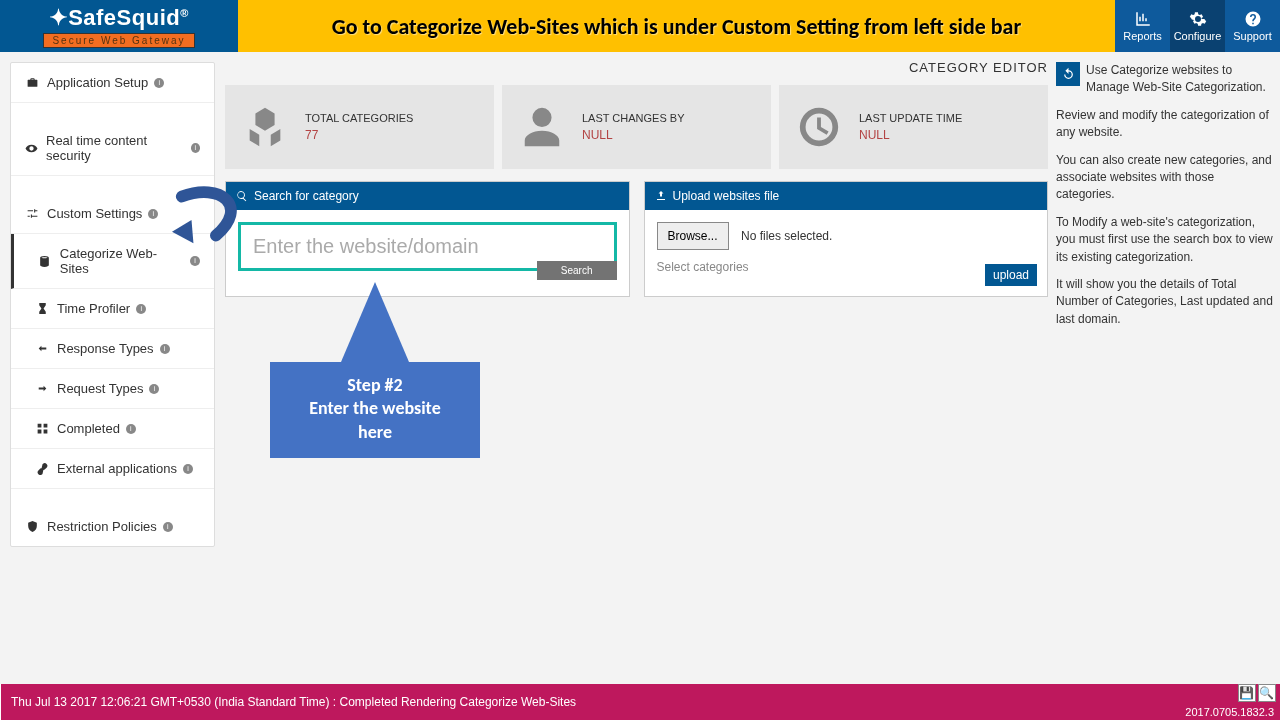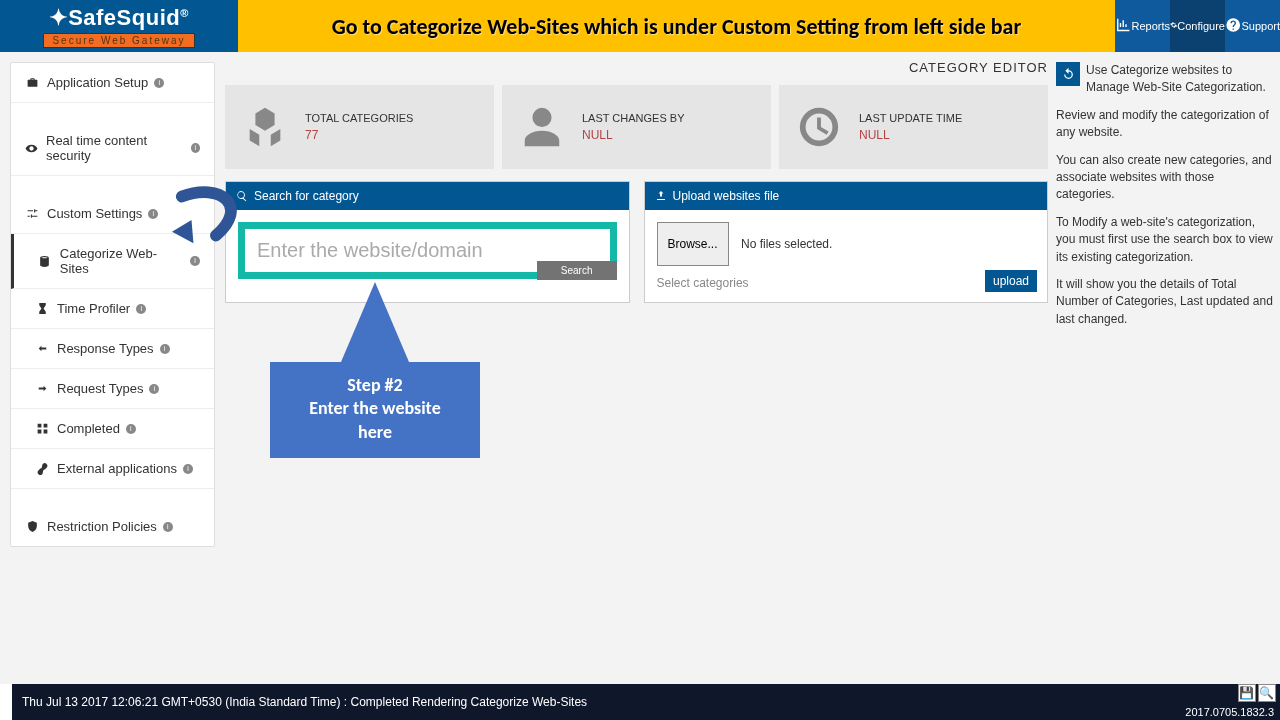--- a/index.html
+++ b/index.html
@@ -6,21 +6,21 @@
 body { width: 1280px; height: 720px; font-family: Arial, sans-serif; background: #fff; position: relative; overflow: hidden; }
 
 
 .topbar { display: flex; height: 52px; }
 .logo-area { width: 238px; background: #025792; display: flex; flex-direction: column; align-items: center; justify-content: center; padding: 3px 0; }
 .logo-text { color: #fff; font-size: 22px; font-weight: bold; font-family: "Trebuchet MS", sans-serif; letter-spacing: 0.5px; }
 .logo-text sup { font-size: 11px; }
 .logo-tag { background: #f26d21; color: #553311; font-size: 10px; letter-spacing: 2px; padding: 1px 8px; border: 1px solid #333; margin-top: 2px; }
 .banner { flex: 1; background: #ffc000; display: flex; align-items: center; justify-content: center; font-size: 22px; font-weight: bold; font-family: Calibri, sans-serif; color: #000; text-shadow: 1px 1px 1px rgba(255,255,255,.5); }
 .top-actions { display: flex; background: #0e5a9c; }
-.top-btn { width: 55px; display: flex; flex-direction: row; align-items: center; justify-content: center; color: #fff; font-size: 11px; cursor: pointer; }
+.top-btn { width: 55px; display: flex; flex-direction: column; align-items: center; justify-content: center; color: #fff; font-size: 11px; cursor: pointer; }
 .top-btn.active { background: #0a4171; }
 .top-btn svg { width: 18px; height: 18px; margin-bottom: 2px; fill: currentColor; }
 
 
 .main-wrap { display: flex; height: calc(720px - 52px - 36px); background: #f3f3f3; }
 .sidebar { width: 215px; padding: 10px 0 0 10px; }
 .side-panel { background: #fff; border: 1px solid #ddd; border-radius: 2px; }
 .side-item { padding: 12px 14px; border-bottom: 1px solid #eee; font-size: 13px; color: #333; display: flex; align-items: center; cursor: pointer; position: relative; }
 .side-item:last-child { border-bottom: none; }
 .side-item.sub { padding-left: 24px; }
@@ -37,40 +37,40 @@
 .stat-ico { width: 60px; height: 52px; display: flex; align-items: center; justify-content: center; margin-right: 10px; }
 .stat-ico svg { width: 46px; height: 46px; fill: #888; }
 .stat-txt-l { font-size: 11px; color: #333; letter-spacing: 0px; }
 .stat-txt-v { font-size: 12px; color: #b34444; margin-top: 4px; }
 
 .panels-row { display: flex; gap: 14px; margin-top: 12px; }
 .panel { flex: 1; border: 1px solid #ccc; background: #fff; }
 .panel-h { background: #025792; color: #fff; font-size: 12px; padding: 7px 10px; display: flex; align-items: center; }
 .panel-h svg { width: 12px; height: 12px; fill: #fff; margin-right: 6px; }
 .panel-b { padding: 12px; min-height: 86px; position: relative; }
-.search-input { width: 100%; border: 7px solid #14b8a6; padding: 10px 12px; font-size: 20px; color: #c2410c; font-family: inherit; }
+.search-input { width: 100%; border: 3px solid #14b8a6; padding: 10px 12px; font-size: 20px; color: #c2410c; font-family: inherit; }
 .search-input::placeholder { color: #aaa; }
 .search-btn { position: absolute; right: 12px; top: 51px; background: #737373; color: #fff; border: none; font-size: 10px; padding: 4px 24px; cursor: pointer; }
-.browse-btn { border: 1px solid #888; background: #eee; font-size: 12px; padding: 14px 10px; cursor: pointer; }
+.browse-btn { border: 1px solid #888; background: #eee; font-size: 12px; padding: 6px 10px; cursor: pointer; }
 .nofiles { font-size: 12px; color: #333; margin-left: 8px; }
 .selcat { font-size: 12px; color: #888; margin-top: 10px; display: block; }
 .upload-btn { position: absolute; right: 10px; bottom: 10px; background: #025792; color: #fff; border: none; font-size: 12px; padding: 4px 8px; cursor: pointer; }
 
 .right-col { width: 226px; padding: 10px 6px 0 2px; font-size: 12px; color: #333; line-height: 1.45; }
 .refresh { width: 24px; height: 24px; background: #025792; float: left; margin-right: 6px; display: flex; align-items: center; justify-content: center; cursor: pointer; }
 .refresh svg { width: 15px; height: 15px; fill: #fff; }
 .right-col p { margin-bottom: 10px; }
 
 
 .curved-arrow { position: absolute; left: 172px; top: 186px; width: 78px; height: 64px; pointer-events: none; }
 .callout { position: absolute; left: 270px; top: 362px; width: 210px; background: #4472c4; color: #fff; text-align: center; font-family: Calibri, sans-serif; font-size: 18px; padding: 12px 10px 14px; line-height: 1.3; }
 .callout::before { content: ""; position: absolute; left: 50%; transform: translateX(-50%); top: -80px; border-left: 34px solid transparent; border-right: 34px solid transparent; border-bottom: 80px solid #4472c4; }
 
 
-.bottombar { position: absolute; left: 12px; right: 0; bottom: 0; height: 36px; background: #0f172a; color: #fff; font-size: 12px; display: flex; align-items: center; padding: 0 10px; }
+.bottombar { position: absolute; left: 1px; right: 0; bottom: 0; height: 36px; background: #be185d; color: #fff; font-size: 12px; display: flex; align-items: center; padding: 0 10px; }
 .bottom-right { position: absolute; right: 4px; bottom: 18px; display: flex; gap: 2px; }
 .mini-btn { width: 18px; height: 18px; background: #fff; color: #333; display: flex; align-items: center; justify-content: center; font-size: 12px; cursor: pointer; border: 1px solid #888; }
 .build-no { position: absolute; right: 6px; bottom: 2px; color: #fff; font-size: 11px; }
 </style>
 </head>
 <body>
 
 <div class="topbar">
   <div class="logo-area">
     <div class="logo-text">✦<span>SafeSquid</span><sup>®</sup></div>
@@ -271,21 +271,21 @@
   <div class="right-col">
     <div class="refresh">
         <svg viewBox="0 0 24 24">
           <path d="M12 5V1L7 6l5 5V7a5 5 0 11-5 5H5a7 7 0 107-7z"></path>
         </svg>
       </div>
     <p>Use Categorize websites to Manage Web-Site Categorization.</p>
     <p>Review and modify the categorization of any website.</p>
     <p>You can also create new categories, and associate websites with those categories.</p>
     <p>To Modify a web-site's categorization, you must first use the search box to view its existing categorization.</p>
-    <p>It will show you the details of Total Number of Categories, Last updated and last changed.</p>
+    <p>It will show you the details of Total Number of Categories, Last updated and last domain.</p>
   </div>
 </div>
 
 <svg class="curved-arrow" viewBox="0 0 80 64">
   <path d="M10 10 C 50 -5, 80 20, 45 50" stroke="#2f5597" stroke-width="12" fill="none" stroke-linecap="round"></path>
   <path d="M0 46 L20 34 L22 58 Z" fill="#2f5597"></path>
 </svg>
 <div class="callout">
   <div style="font-weight:bold">Step #2</div>
   <div style="font-weight:bold">Enter the website</div>

